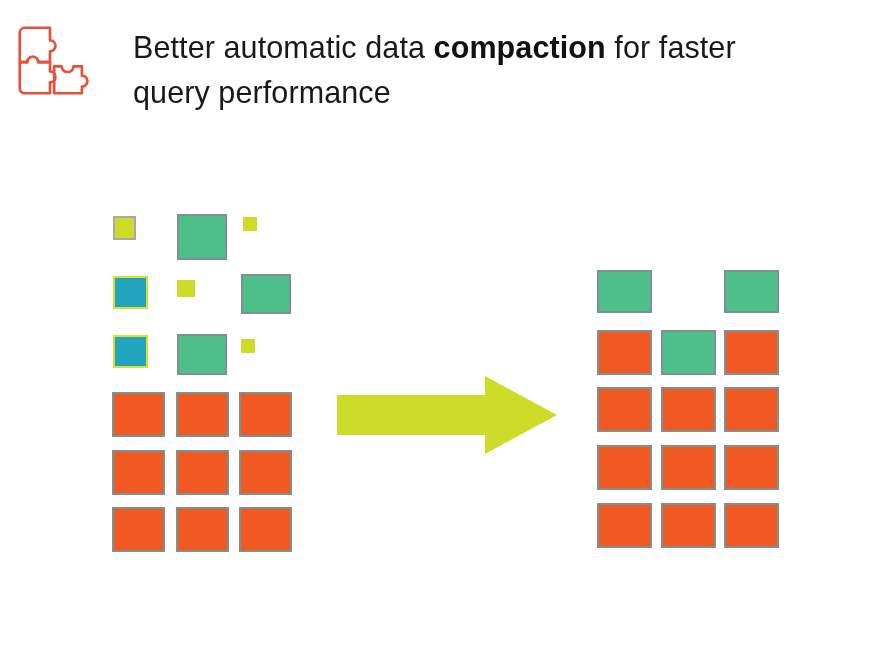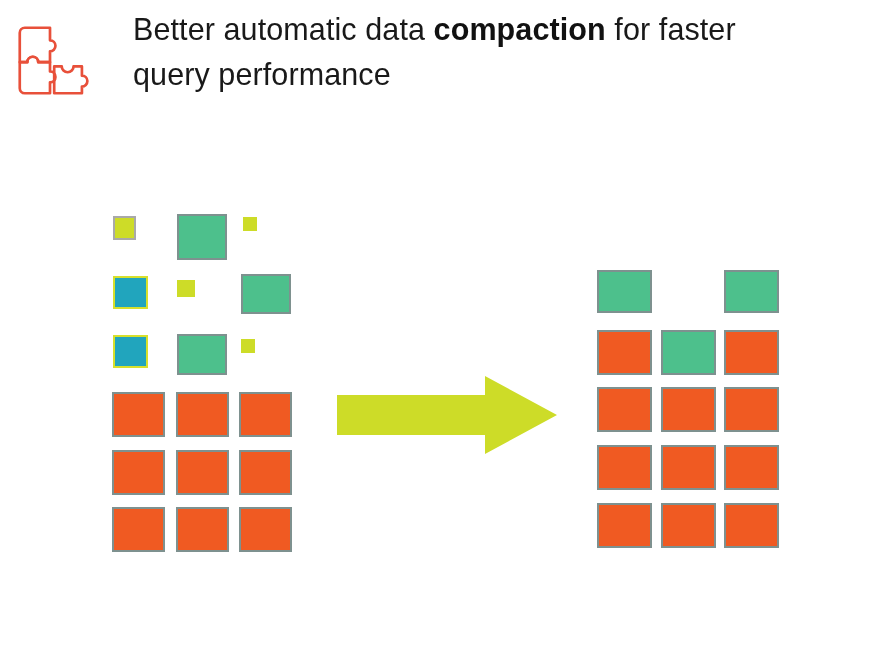--- a/index.html
+++ b/index.html
@@ -30,21 +30,21 @@
     position: absolute;
     left: 8px;
     top: 16px;
     width: 84px;
     height: 84px;
   }
 
   #slide-title {
     position: absolute;
     left: 133px;
-    top: 7px;
+    top: 25px;
     width: 730px;
     font-size: 30.5px;
     line-height: 45px;
     color: #191919;
     font-weight: 400;
     letter-spacing: 0.1px;
     white-space: pre-wrap;
   }
   #slide-title .em {
     font-weight: 700;

